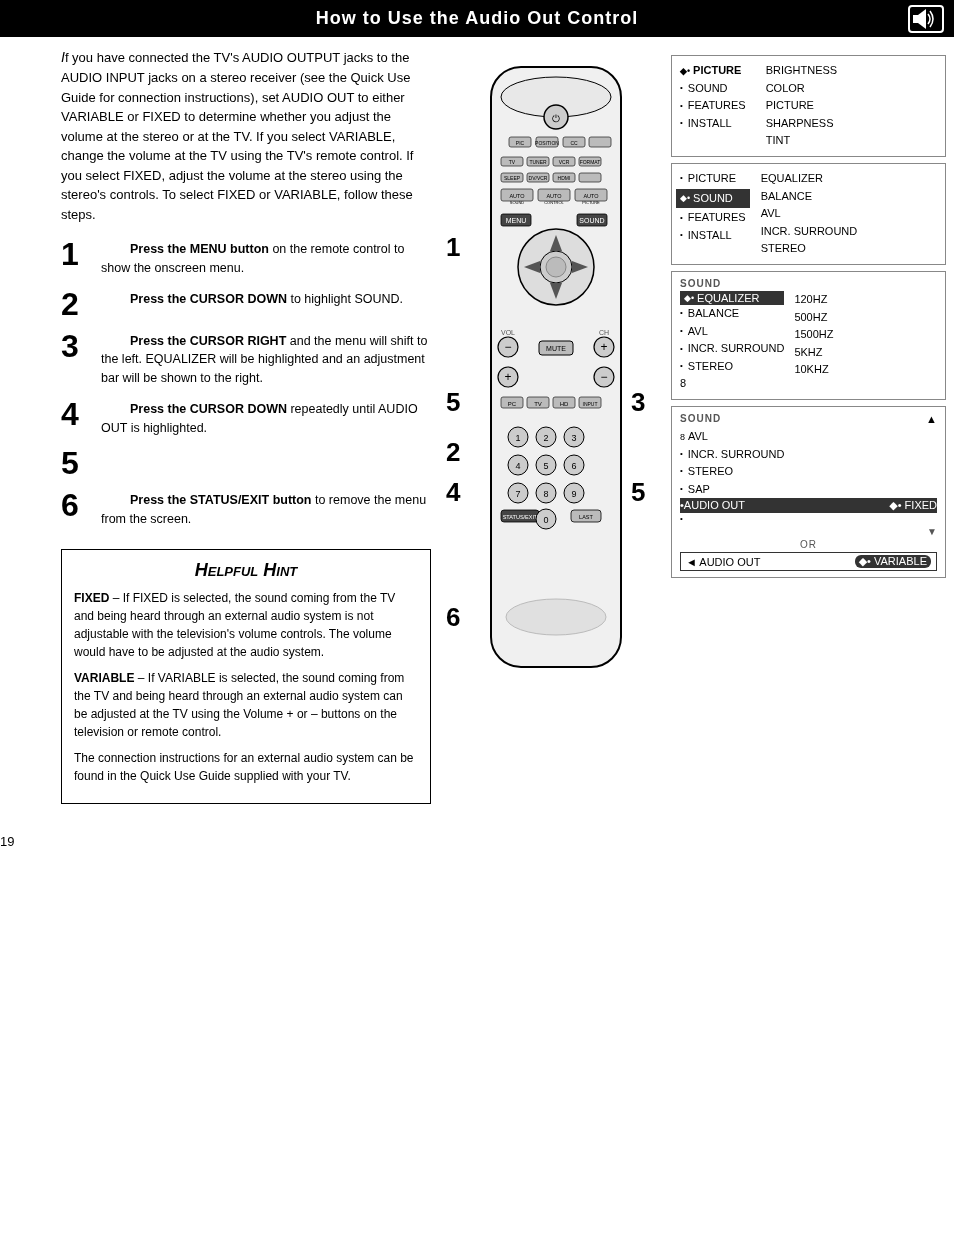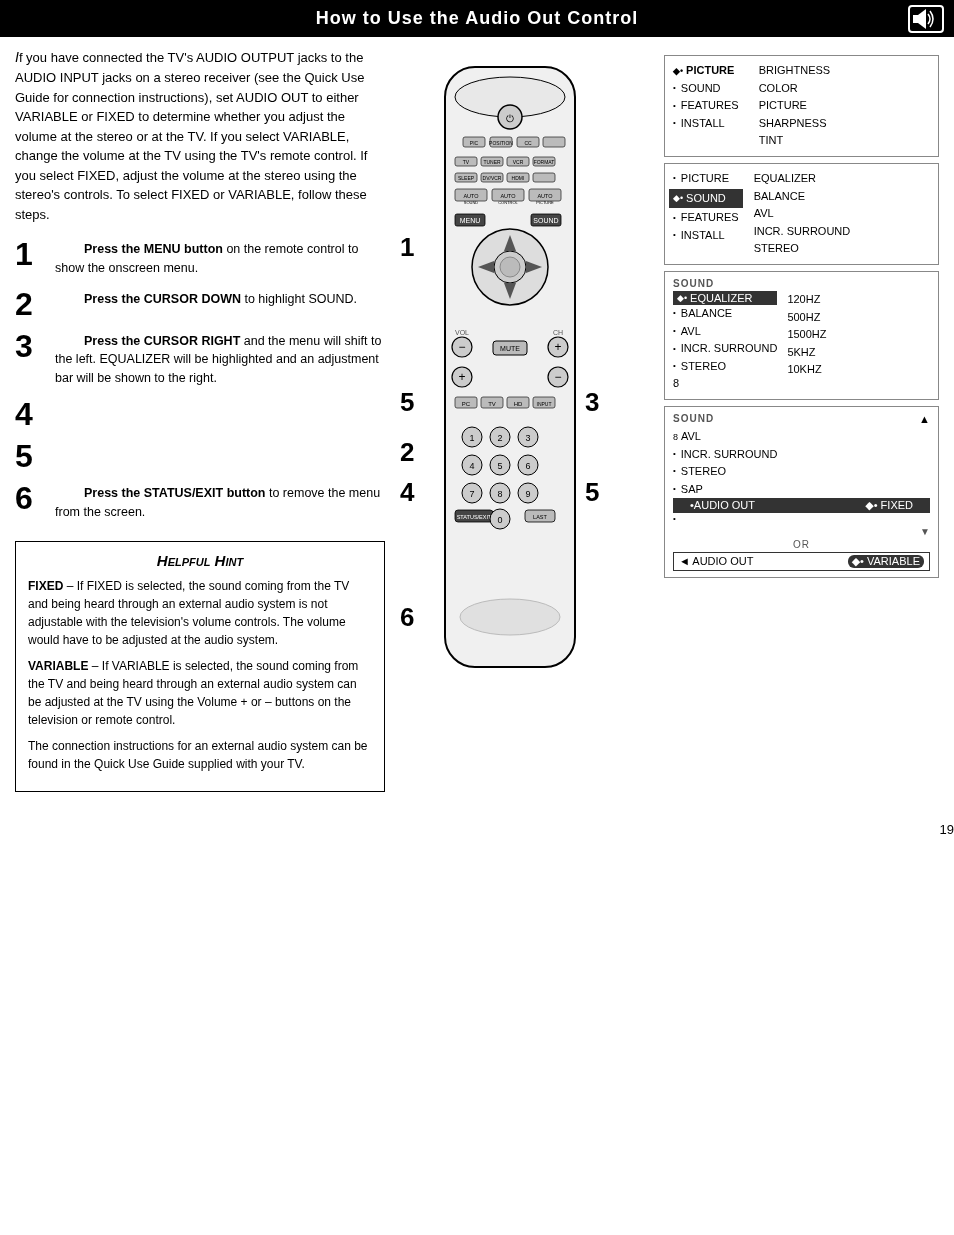--- a/index.html
+++ b/index.html
@@ -37,20 +37,21 @@
       display: flex;
       align-items: center;
       justify-content: center;
     }
     .header-icon svg { width: 28px; height: 22px; }
 
     
     .left-col {
       width: 370px;
       flex-shrink: 0;
+      margin-left: 46px;
     }
 
     .intro-text {
       font-size: 13px;
       line-height: 1.5;
       margin-bottom: 14px;
     }
     .intro-text em {
       font-style: italic;
       font-size: 14px;
@@ -91,21 +92,21 @@
     }
     .hint-text {
       font-size: 12px;
       line-height: 1.5;
       margin-bottom: 8px;
     }
     .hint-text strong { font-weight: bold; }
 
     
     .page-num {
-      text-align: right;
+      text-align: left;
       font-size: 13px;
       margin-top: 20px;
       padding-bottom: 10px;
     }
 
     
     .content-wrapper {
       display: flex;
       padding: 0 15px 10px 15px;
       gap: 10px;
@@ -177,36 +178,37 @@
         <div class="step-text"><strong>Press the CURSOR DOWN</strong> to highlight SOUND.</div>
       </div>
 
       <div class="step">
         <div class="step-num">3</div>
         <div class="step-text"><strong>Press the CURSOR RIGHT</strong> and the menu will shift to the left. EQUALIZER will be highlighted and an adjustment bar will be shown to the right.</div>
       </div>
 
       <div class="step">
         <div class="step-num">4</div>
+        <div class="step-text"><strong>Press the CURSOR DOWN</strong> repeatedly until AUDIO OUT is highlighted.</div>
       </div>
 
       <div class="step">
         <div class="step-num">5</div>
       </div>
 
       <div class="step">
         <div class="step-num">6</div>
         <div class="step-text"><strong>Press the STATUS/EXIT button</strong> to remove the menu from the screen.</div>
       </div>
 
     </div>
 
     <div class="hint-box">
       <div class="hint-title">
-        <span style="font-style:italic; font-variant:small-caps; font-size:15px;">Helpful Hint</span>
+        <span style="font-style:italic; font-variant:small-caps; font-size:18px;">Helpful Hint</span>
       </div>
       <div class="hint-text">
         <strong>FIXED</strong> – If FIXED is selected, the sound coming from the TV and being heard through an external audio system is not adjustable with the television's volume controls. The volume would have to be adjusted at the audio system.
       </div>
       <div class="hint-text">
         <strong>VARIABLE</strong> – If VARIABLE is selected, the sound coming from the TV and being heard through an external audio system can be adjusted at the TV using the Volume + or – buttons on the television or remote control.
       </div>
       <div class="hint-text">
         The connection instructions for an external audio system can be found in the Quick Use Guide supplied with your TV.
       </div>
@@ -422,30 +424,30 @@
 
     <div class="panel">
       <div style="display:flex; justify-content:space-between; align-items:center; margin-bottom:2px;">
         <span class="panel-subtitle">SOUND</span>
         <span>▲</span>
       </div>
       <div class="panel-row"><span style="margin-right:3px; font-size:9px;">8</span>AVL</div>
       <div class="panel-row"><span class="dot">•</span>INCR. SURROUND</div>
       <div class="panel-row"><span class="dot">•</span>STEREO</div>
       <div class="panel-row"><span class="dot">•</span>SAP</div>
-      <div style="background:#333; color:#fff; padding:1px 17px; display:flex; justify-content:space-between; font-size:11px;">
+      <div style="background:#333; color:#fff; padding:1px 0; display:flex; justify-content:space-between; font-size:11px;">
         <span><span class="dot">•</span>AUDIO OUT</span>
         <span>◆• FIXED</span>
       </div>
       <div class="panel-row">
           <span class="dot">•</span>
         </div>
       <div style="display:flex; justify-content:flex-end; font-size:10px; color:#555;">▼</div>
       <div class="or-sep">OR</div>
-      <div style="border:1.5px solid #333; padding:2px 5px; display:flex; justify-content:space-between; font-size:11px;">
+      <div style="border:1.5px solid #333; padding:2px 5px; display:flex; justify-content:space-between; font-size:11px;align-items:center;">
         <span>◄ AUDIO OUT</span>
         <span style="background:#333; color:#fff; padding:0 4px;border-radius:6px;">◆• VARIABLE</span>
       </div>
     </div>
 
   </div>
 
 </div>
 
 <div class="page-num">

